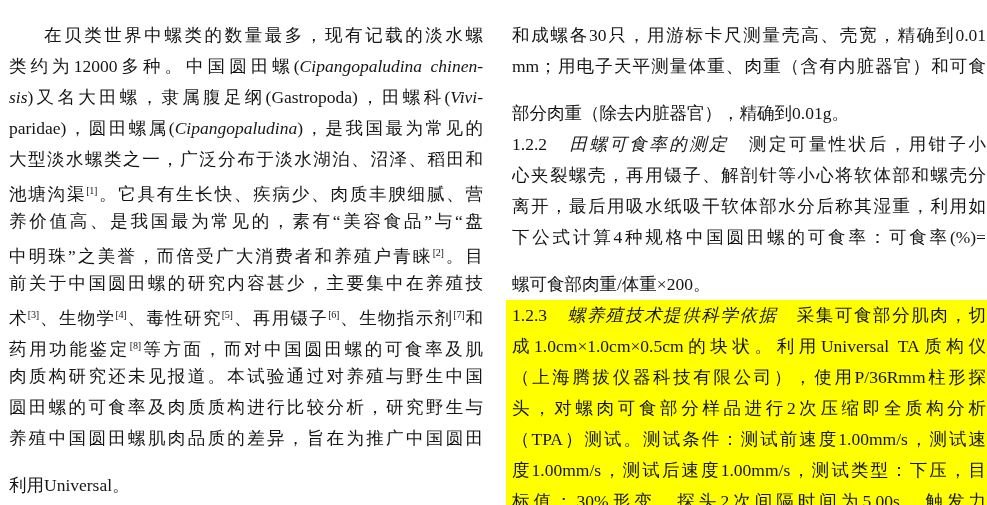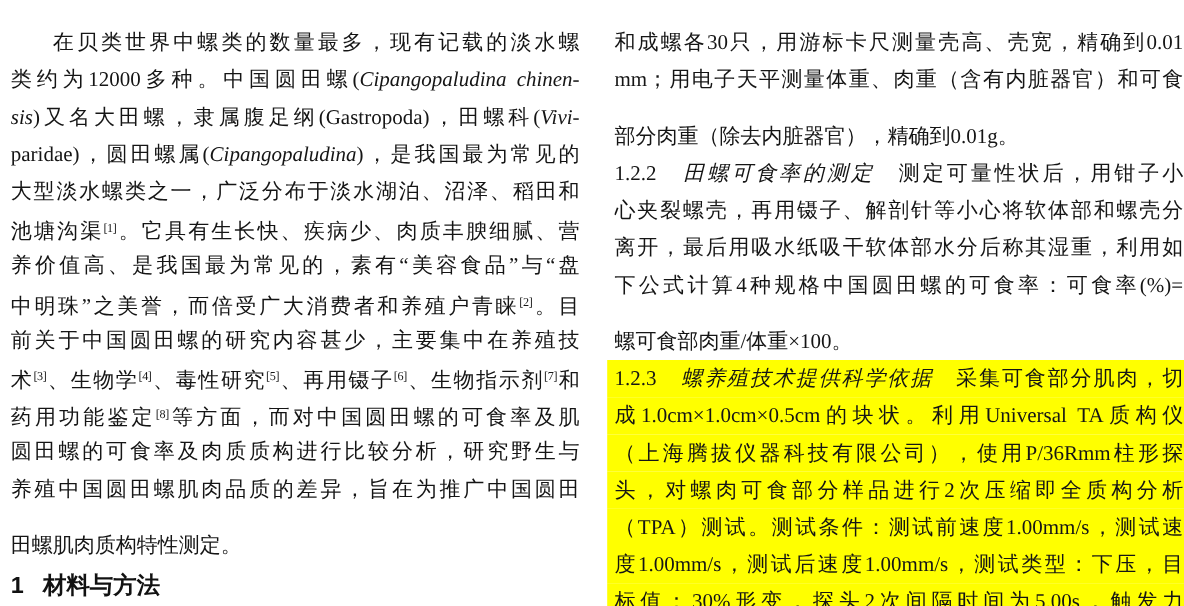--- a/index.html
+++ b/index.html
@@ -78,36 +78,37 @@
         <div class="line"><span>类约为12000多种。中国圆田螺(</span><span class="i">Cipangopaludina chinen-</span></div>
         <div class="line"><span class="i">sis</span><span>)又名大田螺，隶属腹足纲(Gastropoda)，田螺科(</span><span class="i">Vivi-</span></div>
         <div class="line"><span>paridae)，圆田螺属(</span><span class="i">Cipangopaludina</span><span>)，是我国最为常见的</span></div>
         <div class="line"><span>大型淡水螺类之一，广泛分布于淡水湖泊、沼泽、稻田和</span></div>
         <div class="line"><span>池塘沟渠</span><span class="sup">[1]</span><span>。它具有生长快、疾病少、肉质丰腴细腻、营</span></div>
         <div class="line"><span>养价值高、是我国最为常见的，素有“美容食品”与“盘</span></div>
         <div class="line"><span>中明珠”之美誉，而倍受广大消费者和养殖户青睐</span><span class="sup">[2]</span><span>。目</span></div>
         <div class="line"><span>前关于中国圆田螺的研究内容甚少，主要集中在养殖技</span></div>
         <div class="line"><span>术</span><span class="sup">[3]</span><span>、生物学</span><span class="sup">[4]</span><span>、毒性研究</span><span class="sup">[5]</span><span>、再用镊子</span><span class="sup">[6]</span><span>、生物指示剂</span><span class="sup">[7]</span><span>和</span></div>
         <div class="line"><span>药用功能鉴定</span><span class="sup">[8]</span><span>等方面，而对中国圆田螺的可食率及肌</span></div>
+        <div class="line"><span>肉质构研究还未见报道。本试验通过对养殖与野生中国</span></div>
         <div class="line"><span>圆田螺的可食率及肉质质构进行比较分析，研究野生与</span></div>
         <div class="line"><span>养殖中国圆田螺肌肉品质的差异，旨在为推广中国圆田</span></div>
-        <div class="line para-end"><span>田螺肌肉质构特性测定。</span></div>
+        <div class="line para-end"><span>利用Universal。</span></div>
       </div>
     <h2 class="section-heading"><span class="num">1</span><span>材料与方法</span></h2>
   </div>
   <div class="col">
     <div>
         <div class="line"><span>和成螺各30只，用游标卡尺测量壳高、壳宽，精确到0.01</span></div>
         <div class="line"><span>mm；用电子天平测量体重、肉重（含有内脏器官）和可食</span></div>
         <div class="line para-end"><span>部分肉重（除去内脏器官），精确到0.01g。</span></div>
         <div class="line"><span>1.2.2　</span><span class="kai">田螺可食率的测定</span><span>　测定可量性状后，用钳子小</span></div>
         <div class="line"><span>心夹裂螺壳，再用镊子、解剖针等小心将软体部和螺壳分</span></div>
         <div class="line"><span>离开，最后用吸水纸吸干软体部水分后称其湿重，利用如</span></div>
         <div class="line"><span>下公式计算4种规格中国圆田螺的可食率：可食率(%)=</span></div>
-        <div class="line para-end"><span>螺可食部肉重/体重×100。</span></div>
+        <div class="line para-end"><span>螺可食部肉重/体重×200。</span></div>
         <div class="line hl"><span>1.2.3　</span><span class="kai">螺养殖技术提供科学依据</span><span>　采集可食部分肌肉，切</span></div>
         <div class="line hl"><span>成1.0cm×1.0cm×0.5cm的块状。利用Universal TA质构仪</span></div>
         <div class="line hl"><span>（上海腾拔仪器科技有限公司），使用P/36Rmm柱形探</span></div>
         <div class="line hl"><span>头，对螺肉可食部分样品进行2次压缩即全质构分析</span></div>
         <div class="line hl"><span>（TPA）测试。测试条件：测试前速度1.00mm/s，测试速</span></div>
         <div class="line hl"><span>度1.00mm/s，测试后速度1.00mm/s，测试类型：下压，目</span></div>
         <div class="line hl"><span>标值：30%形变，探头2次间隔时间为5.00s，触发力</span></div>
         <div class="line para-end"><span class="hl-span"><span>5.00gf</span><span class="sup">[9]</span><span>。</span></span></div>
       </div>
   </div>

